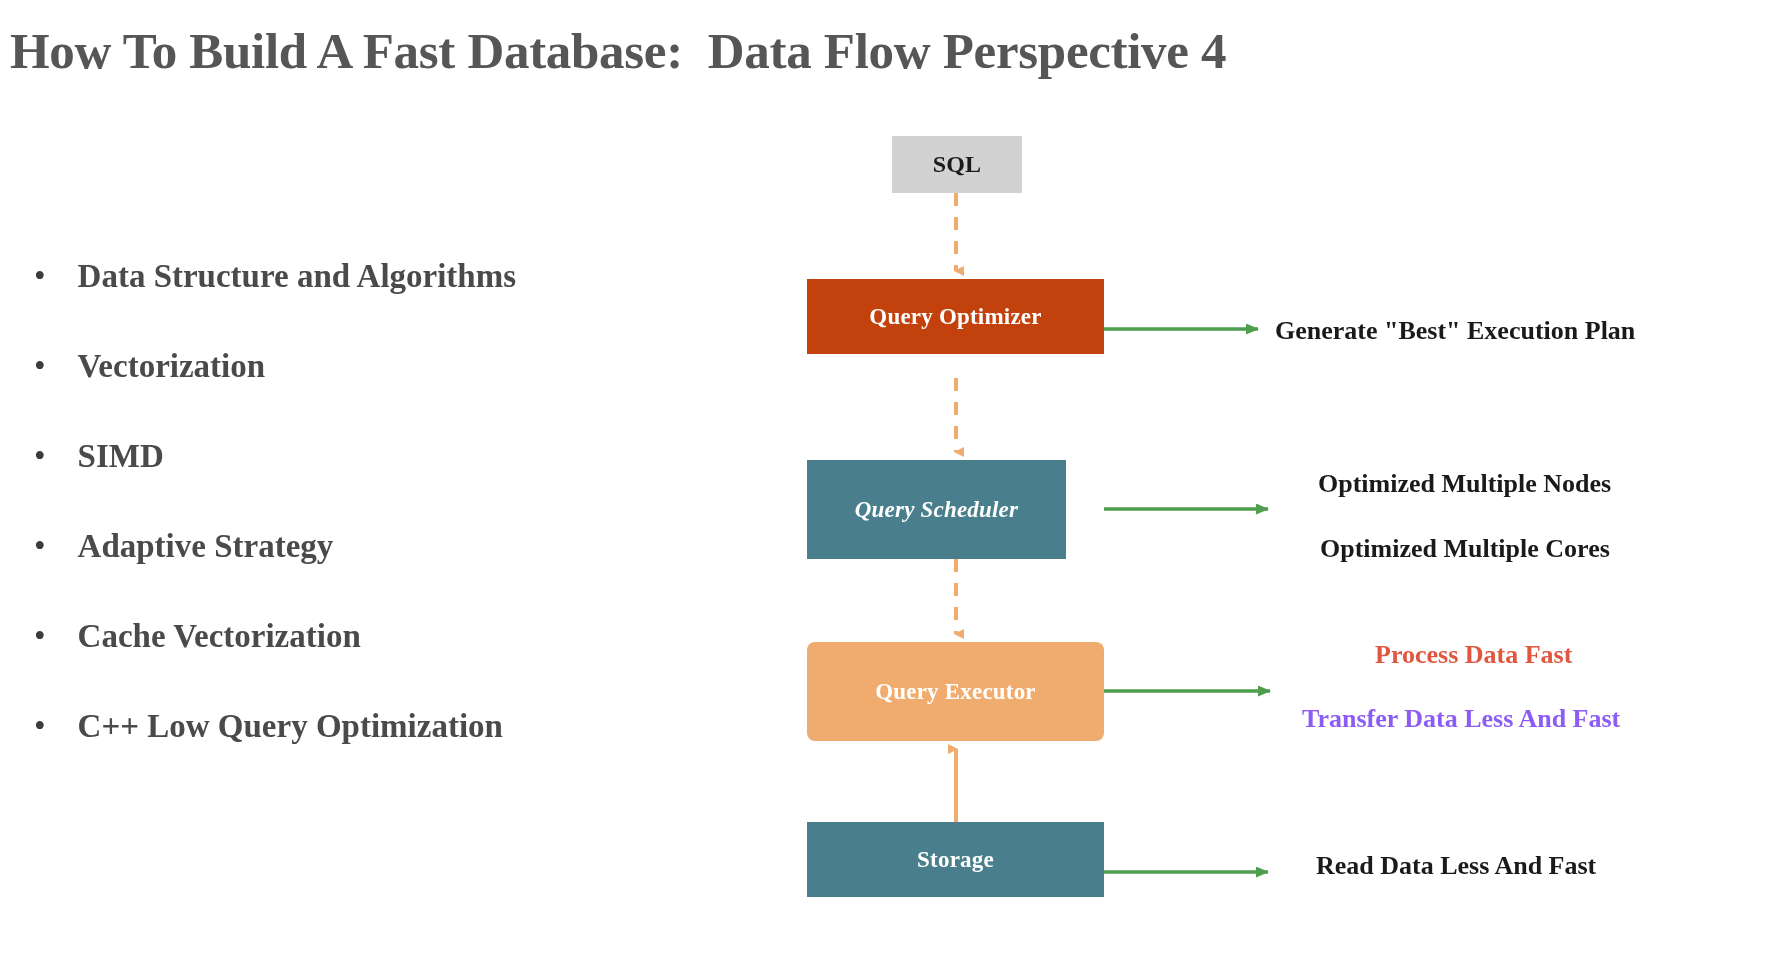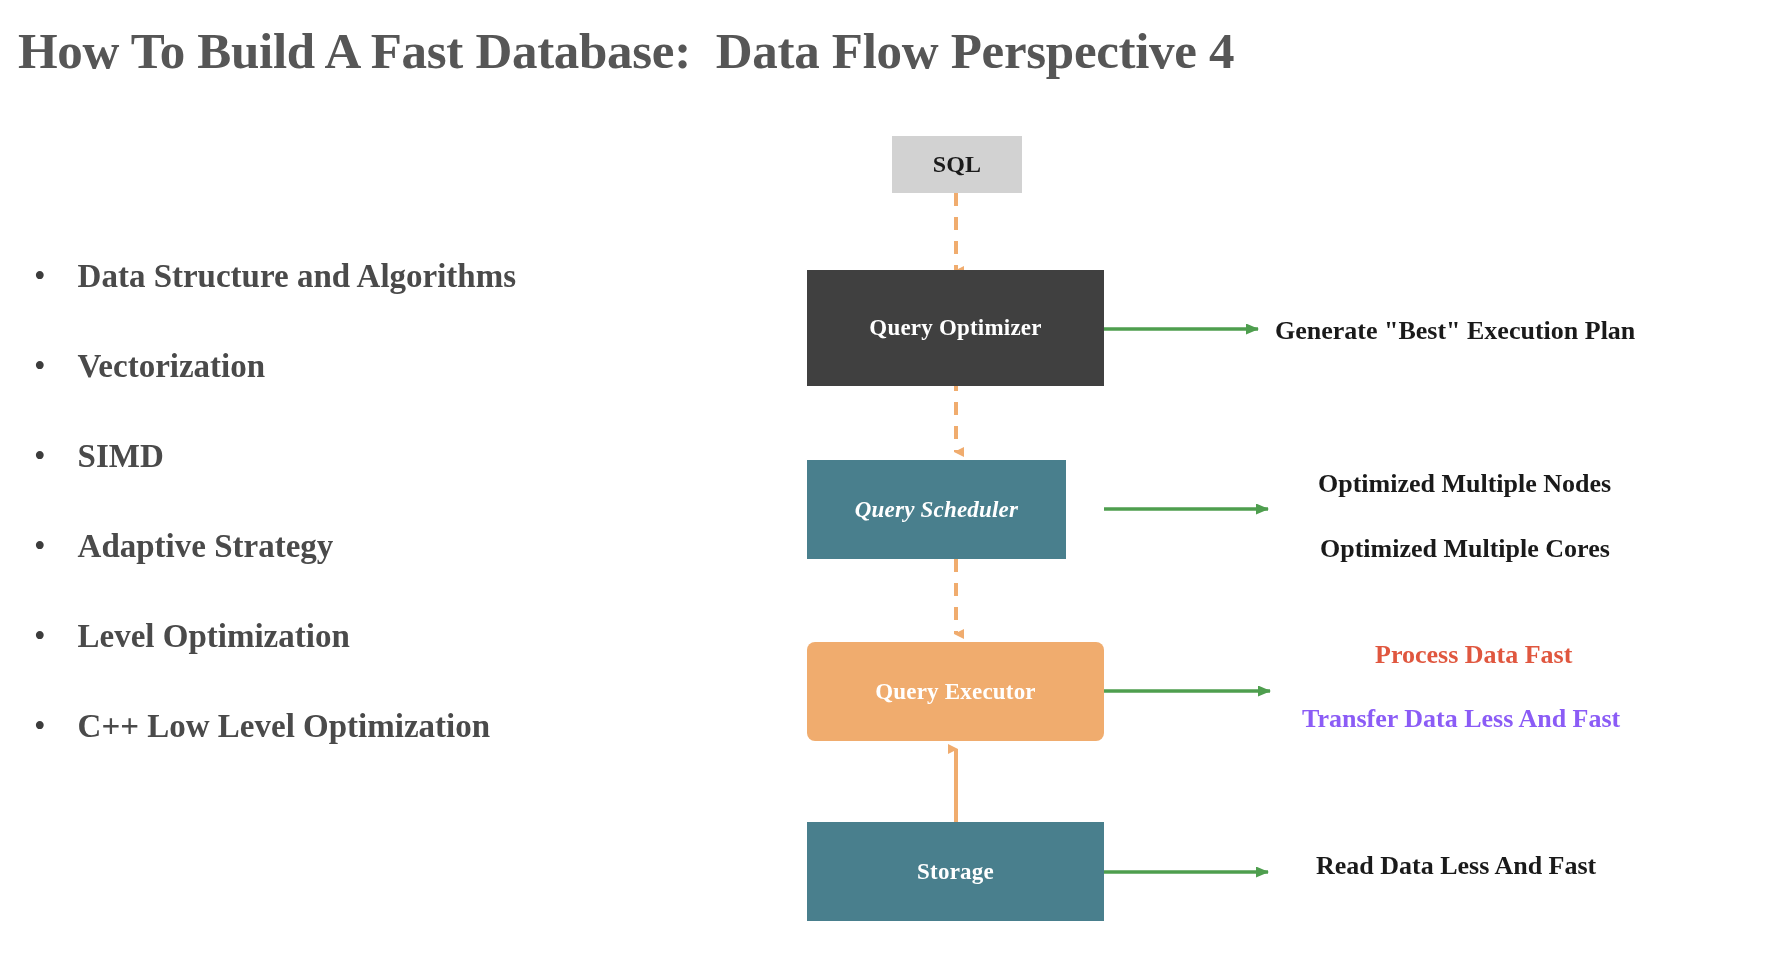--- a/index.html
+++ b/index.html
@@ -29,21 +29,20 @@
     position: absolute;
     left: 10px;
     top: 22px;
     width: 1700px;
     font-size: 51px;
     font-weight: bold;
     color: #565656;
     letter-spacing: -0.3px;
     white-space: pre;
     line-height: 1.15;
-    margin-left: 8px;
   }
 
   
   #bullet-list {
     position: absolute;
     left: 34px;
     top: 258px;
     width: 600px;
   }
   .bullet-row {
@@ -85,24 +84,24 @@
     left: 892px;
     top: 136px;
     width: 130px;
     height: 57px;
     background: #d2d2d2;
   }
   #box-sql .box-label { color: #1b1b1b; font-size: 24px; }
 
   #box-optimizer {
     left: 807px;
-    top: 270px;
+    top: 279px;
     width: 297px;
-    height: 116px;
-    background: #404040;
+    height: 75px;
+    background: #c2410c;
   }
   #box-scheduler {
     left: 807px;
     top: 460px;
     width: 259px;
     height: 99px;
     background: #497f8d;
     font-style: italic;
   }
   #box-executor {
@@ -110,21 +109,21 @@
     top: 642px;
     width: 297px;
     height: 99px;
     background: #f0ac6e;
     border-radius: 8px;
   }
   #box-storage {
     left: 807px;
     top: 822px;
     width: 297px;
-    height: 99px;
+    height: 75px;
     background: #497f8d;
   }
   #box-optimizer .box-label,
   #box-scheduler .box-label,
   #box-executor .box-label,
   #box-storage .box-label {
     color: #ffffff;
   }
 
   
@@ -175,26 +174,26 @@
       <span class="bullet-text">SIMD</span>
     </div>
 
     <div class="bullet-row">
       <span class="bullet-dot">•</span>
       <span class="bullet-text">Adaptive Strategy</span>
     </div>
 
     <div class="bullet-row">
       <span class="bullet-dot">•</span>
-      <span class="bullet-text">Level Optimization</span>
-    </div>
-
-    <div class="bullet-row">
-      <span class="bullet-dot">•</span>
-      <span class="bullet-text">C++ Low Level Optimization</span>
+      <span class="bullet-text">Cache Vectorization</span>
+    </div>
+
+    <div class="bullet-row">
+      <span class="bullet-dot">•</span>
+      <span class="bullet-text">C++ Low Query Optimization</span>
     </div>
 
   </div>
 
   <svg id="connectors" viewBox="0 0 1786 964" width="1786" height="964">
     <defs>
       <marker id="arrow-orange-down" markerWidth="10" markerHeight="10" refX="5" refY="8" orient="auto" markerUnits="userSpaceOnUse">
         <path d="M0,0 L10,0 L5,10 Z" fill="#f0ac6e"></path>
       </marker>
       <marker id="arrow-orange-up" markerWidth="10" markerHeight="10" refX="5" refY="8" orient="auto" markerUnits="userSpaceOnUse">

